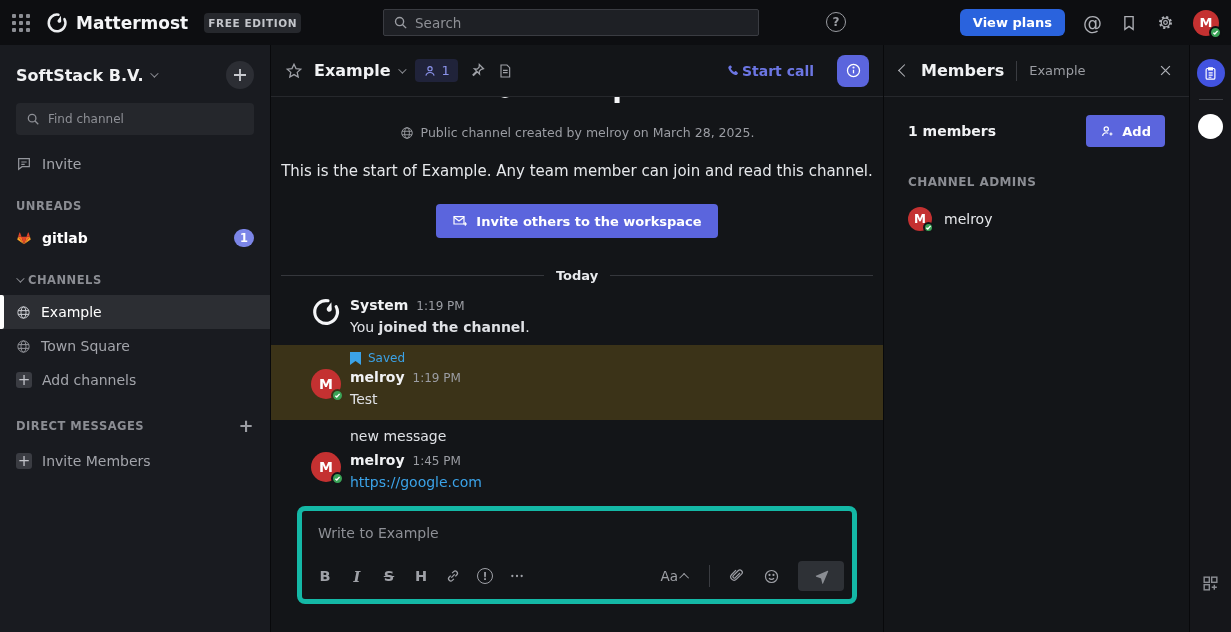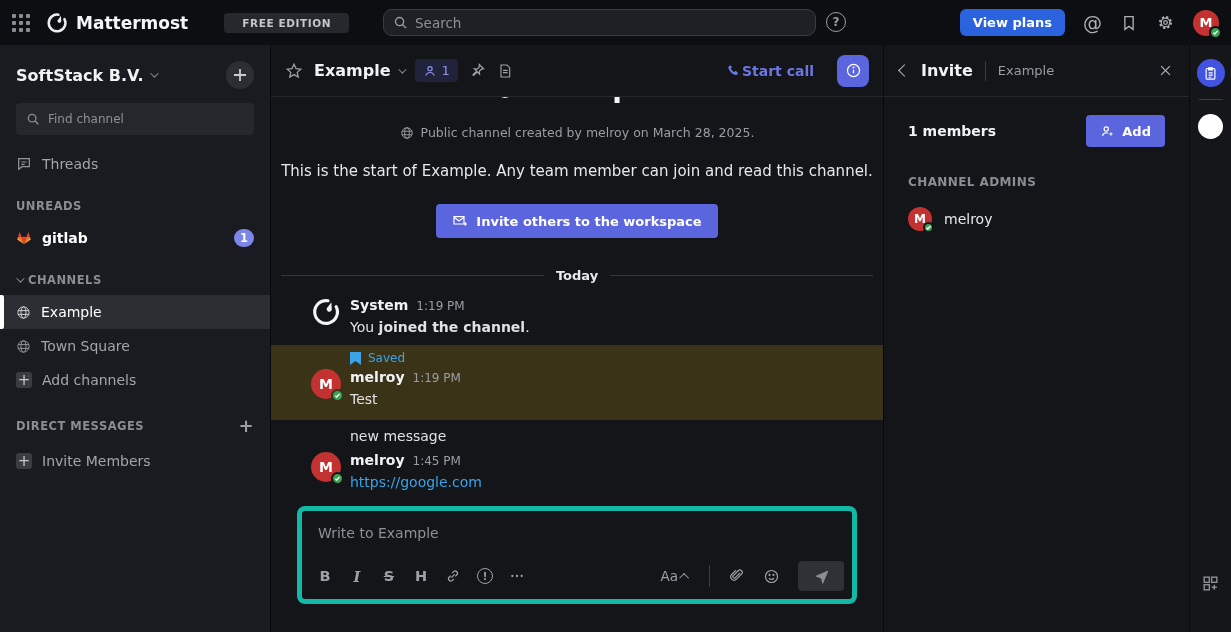--- a/index.html
+++ b/index.html
@@ -6,22 +6,22 @@
   html,body { width:1231px; height:632px; overflow:hidden; background:#0d0e11;
     font-family:"DejaVu Sans","Liberation Sans",sans-serif; color:#dfe1e5; font-size:14px; }
 
   
   .topbar { position:relative; height:45px; background:#0d0e11; display:flex; align-items:center; padding:0 12px; }
   .tb-left { display:flex; align-items:center; gap:16px; }
   .grid-icon { width:18px; height:18px; display:grid; grid-template-columns:repeat(3,4px); grid-template-rows:repeat(3,4px); gap:3px; }
   .grid-icon i { background:#8b8d93; border-radius:1px; }
   .logo { display:flex; align-items:center; gap:8px; color:#f4f5f7; font-weight:bold; font-size:17px; }
   .logo svg { width:22px; height:22px; color:#eceef0; }
-  .edition-badge { background:#26282d; color:#c4c6cb; font-size:10.5px; font-weight:bold; letter-spacing:.6px; padding:4px 18px; border-radius:4px; margin-left:20px; }
-  .tb-search { position:absolute; left:383px; top:9px; width:433px; height:27px; background:#1e2025; border:1px solid #3a3c42; border-radius:9px; display:flex; align-items:center; padding:0 9px; gap:7px; }
+  .edition-badge { background:#26282d; color:#c4c6cb; font-size:10.5px; font-weight:bold; letter-spacing:.6px; padding:4px 4px; border-radius:4px; margin-left:0; }
+  .tb-search { position:absolute; left:383px; top:9px; width:376px; height:27px; background:#1e2025; border:1px solid #3a3c42; border-radius:2px; display:flex; align-items:center; padding:0 9px; gap:7px; }
   .tb-search input { flex:1; background:transparent; border:none; outline:none; color:#cfd1d6; font-size:13.5px; font-family:inherit; }
   .tb-search input::placeholder { color:#8e9096; }
   .help-circle { position:absolute; left:826px; top:12px; }
   .circle-q { width:20px; height:20px; border:1.6px solid #9b9da3; border-radius:50%; color:#9b9da3; font-size:12px; font-weight:bold; display:flex; align-items:center; justify-content:center; }
   .tb-right { position:absolute; right:12px; top:0; height:45px; display:flex; align-items:center; gap:18px; }
   .view-plans { background:#2a63dd; color:#fff; font-size:13px; font-weight:600; border:none; border-radius:6px; padding:6px 13px; font-family:inherit; cursor:pointer; }
   .tb-icon { color:#aeb0b6; display:flex; align-items:center; }
   .at-glyph { font-size:19px; color:#aeb0b6; }
   .avatar { position:relative; border-radius:50%; background:#c43131; color:#fff; font-weight:bold; display:flex; align-items:center; justify-content:center; }
   .avatar.a26 { width:26px; height:26px; font-size:13px; }
@@ -212,21 +212,21 @@
           <circle cx="10.5" cy="10.5" r="6.5"></circle>
           <path d="M15.5 15.5L21 21"></path>
         </svg>
       <input placeholder="Find channel" style="">
     </div>
     <div class="side-row">
       <svg width="16" height="16" viewBox="0 0 24 24" fill="none" stroke="currentColor" stroke-width="1.8">
           <path d="M4 4h16v12H9l-5 4z"></path>
           <path d="M8 9h8M8 12.5h5"></path>
         </svg>
-      <span>Threads</span>
+      <span>Invite</span>
     </div>
     <div class="sec-label">
       <span>UNREADS</span>
     </div>
     <div class="side-row">
       <svg width="16" height="16" viewBox="0 0 24 24">
         <path fill="#e24329" d="M12 21.5 8.3 10.2h7.4z"></path>
         <path fill="#fc6d26" d="M12 21.5 8.3 10.2H3.1zM12 21.5l3.7-11.3h5.2z"></path>
         <path fill="#fca326" d="M3.1 10.2 2 13.7c-.1.4 0 .8.4 1l9.6 6.8zM20.9 10.2l1.1 3.5c.1.4 0 .8-.4 1L12 21.5z"></path>
         <path fill="#e24329" d="M3.1 10.2h5.2L6 3.9c-.1-.4-.7-.4-.8 0zM20.9 10.2h-5.2L18 3.9c.1-.4.7-.4.8 0z"></path>
@@ -463,21 +463,21 @@
               </svg>
           </button>
         </div>
       </div>
     </div>
   </section>
 
   <aside class="rpanel">
     <div class="rp-head">
       <span class="back-chev"></span>
-      <span class="rp-title">Invite</span>
+      <span class="rp-title">Members</span>
       <span class="rp-sub">Example</span>
       <span class="rp-close">
         <svg width="15" height="15" viewBox="0 0 24 24" stroke="currentColor" stroke-width="2" fill="none">
             <path d="M5 5l14 14M19 5L5 19"></path>
           </svg>
       </span>
     </div>
     <div class="rp-body">
       <div class="rp-row">
         <span class="members-count">1 members</span>

